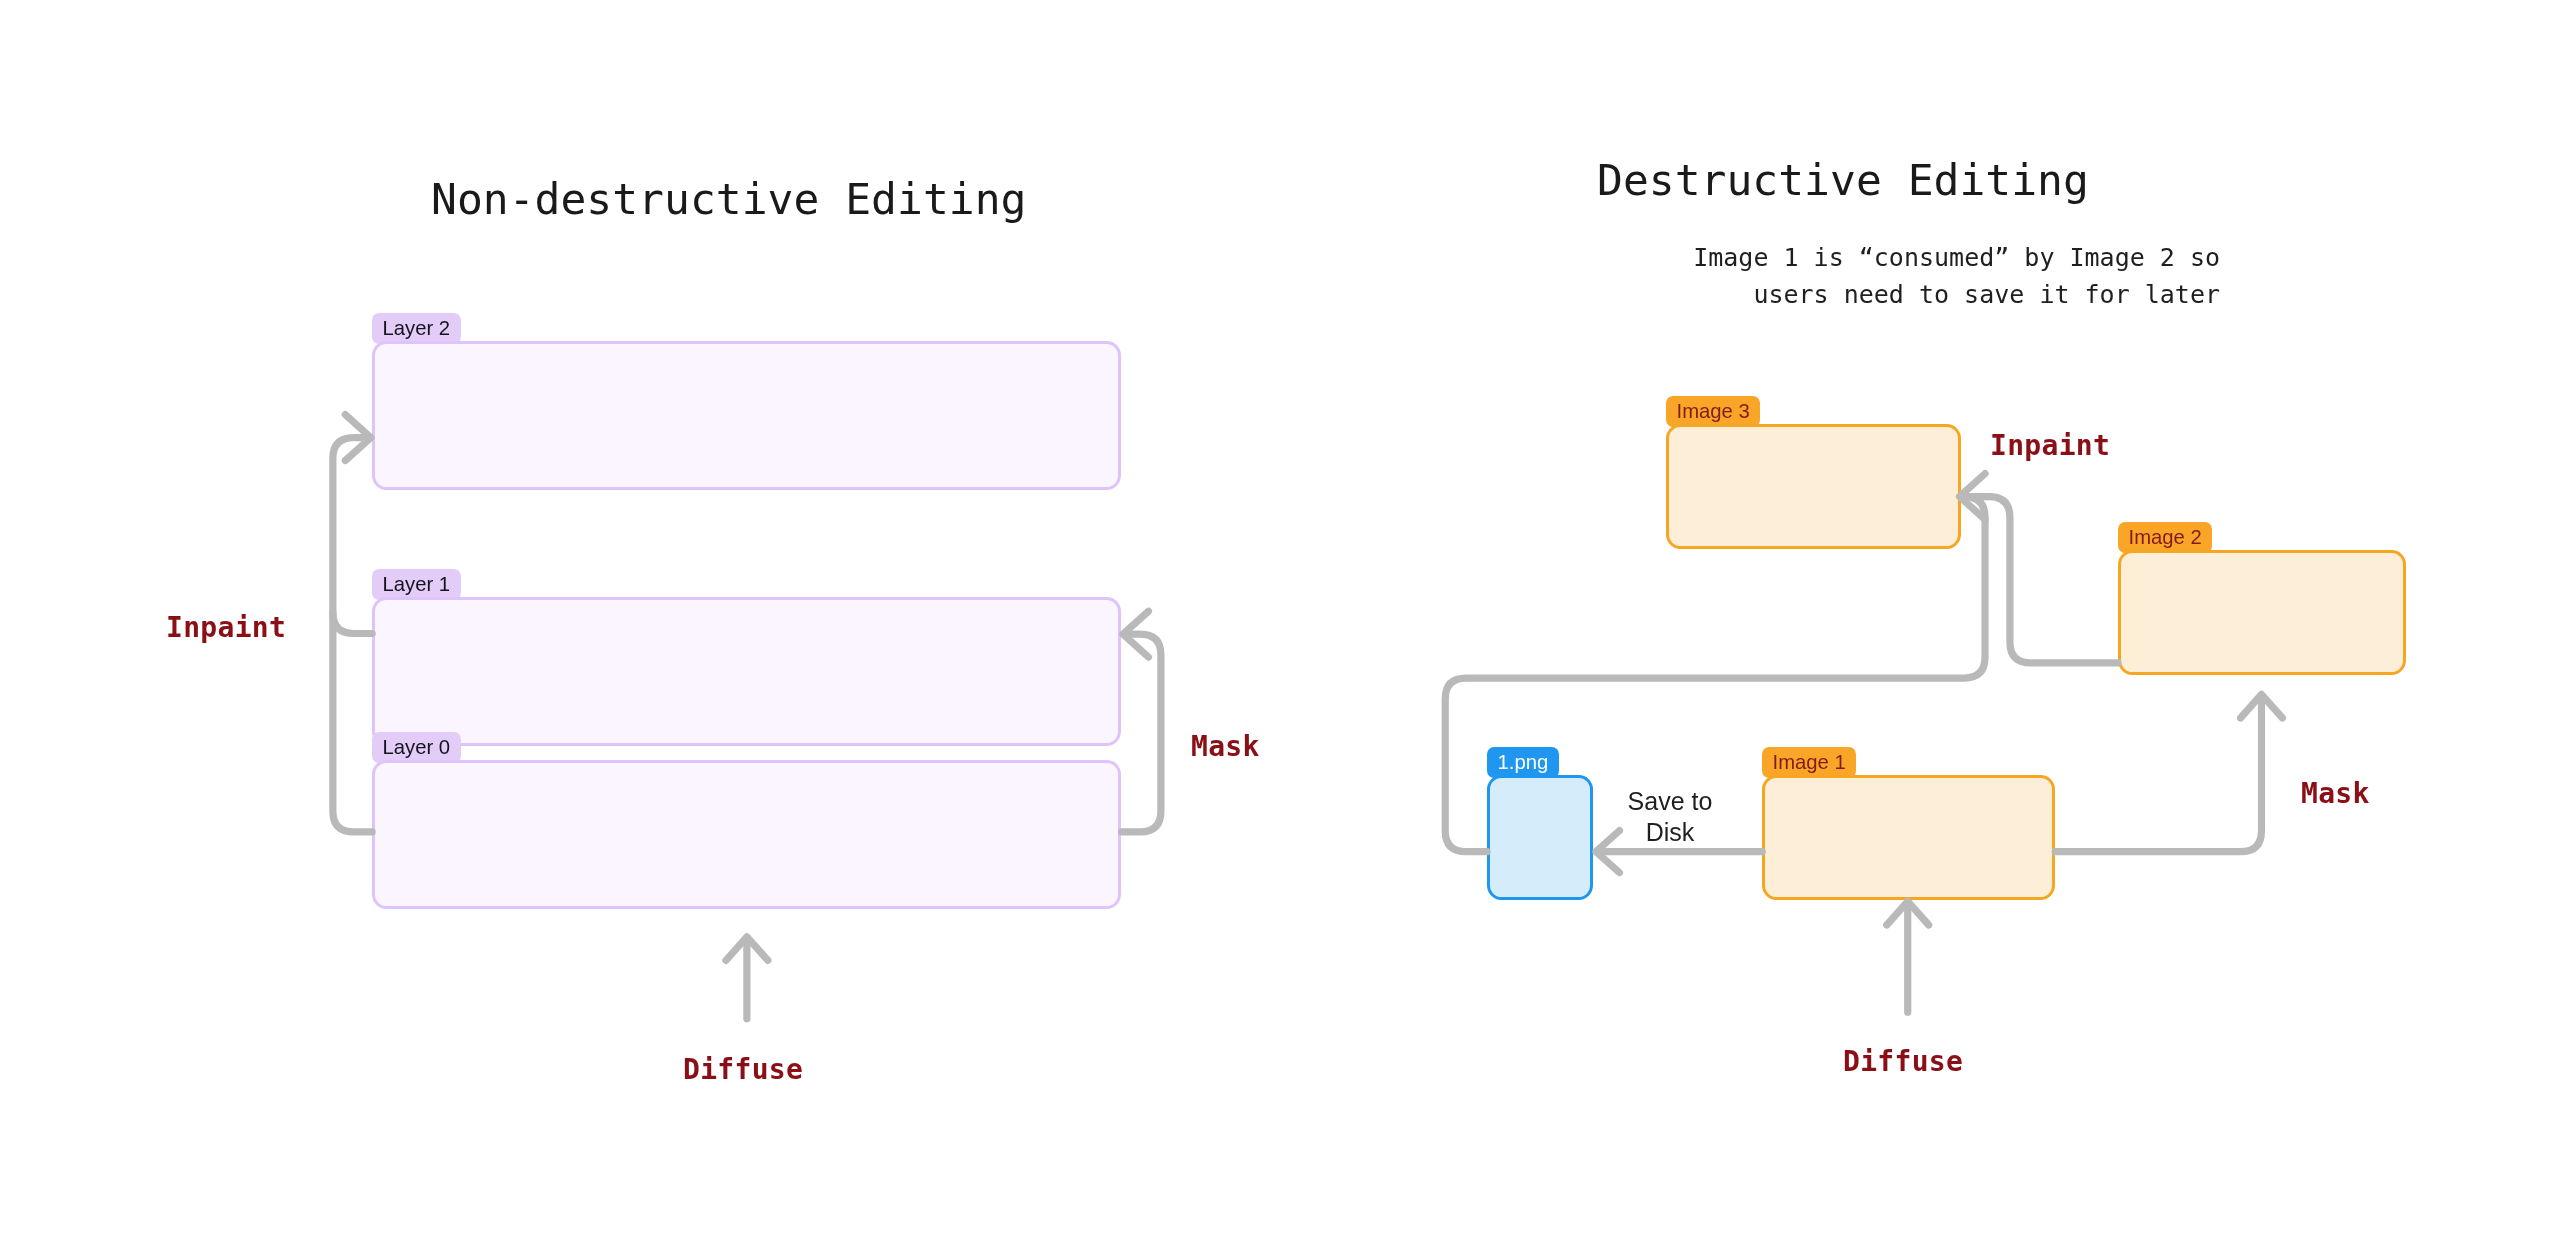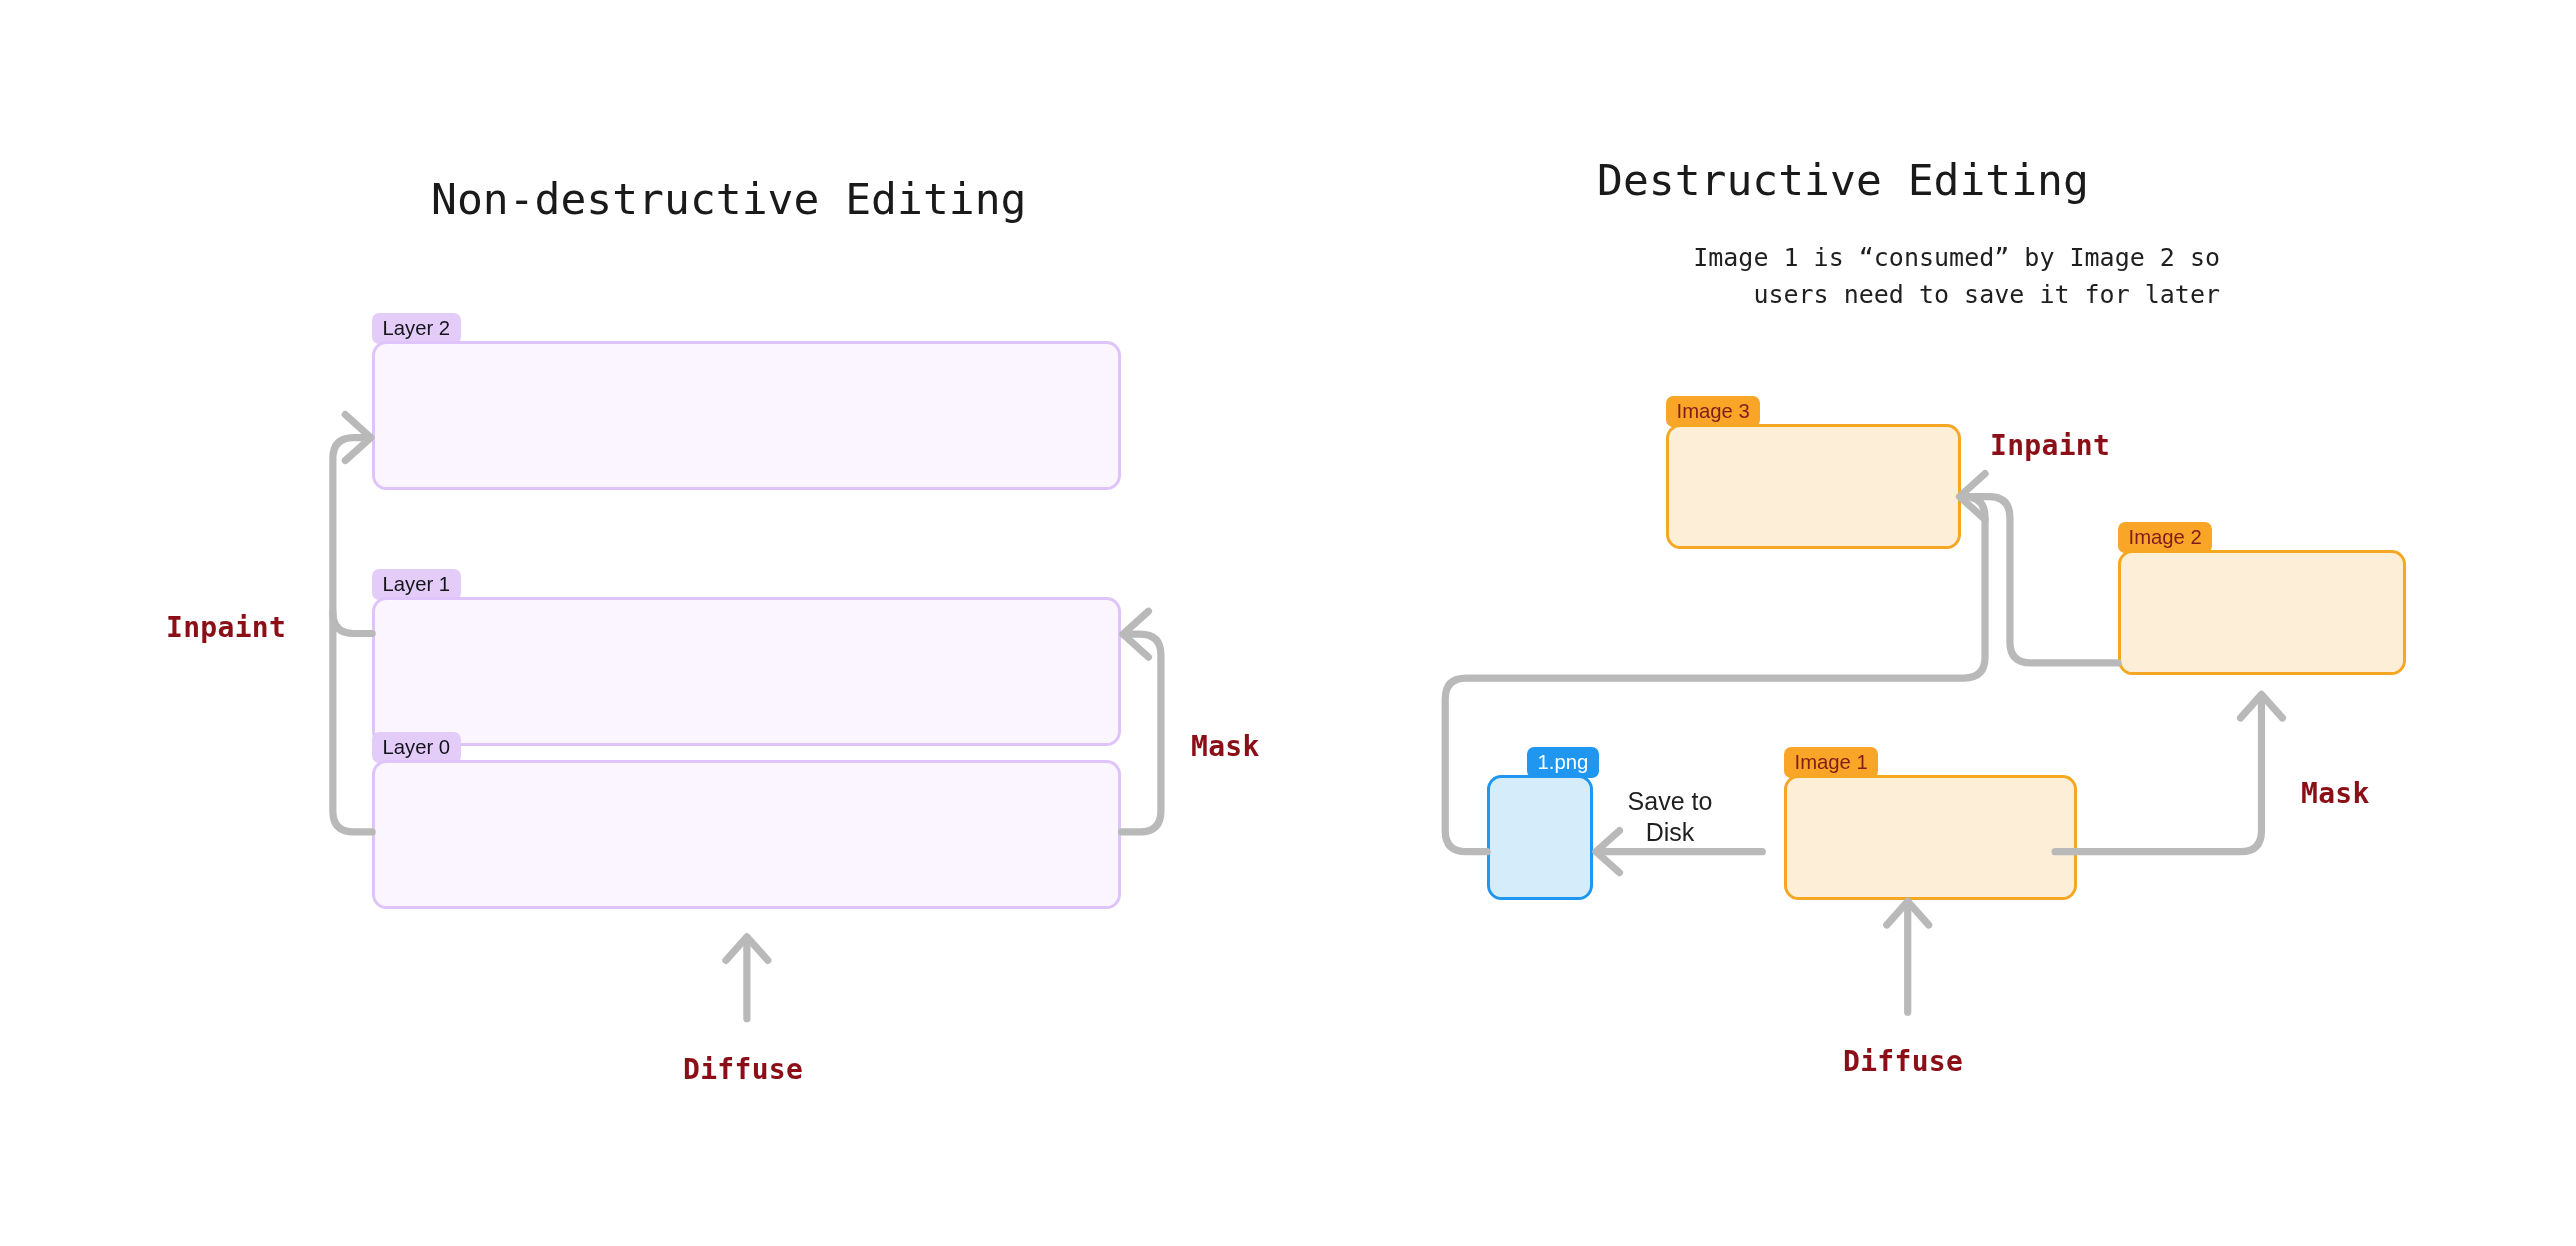--- a/index.html
+++ b/index.html
@@ -64,21 +64,21 @@
     border-radius: 14.4px;
     border-style: solid;
   }
   
   .v-layer .tag { background: #e4ccf9; color: #14141c; }
   .v-layer .body { background: #faf5ff; border-color: #dfc3fb; border-width: 3.3px; }
   
   .v-image .tag { background: #f9a527; color: #7f1d1d; }
   .v-image .body { background: #fdeed8; border-color: #f5a623; border-width: 3.9px; }
   
-  .v-file .tag { background: #1f97f0; color: #ffffff; margin-left: 40px; }
+  .v-file .tag { background: #1f97f0; color: #ffffff; }
   .v-file .body { background: #d5ecfb; border-color: #1f97f0; border-width: 3.9px; }
 
   
   .edge-label {
     position: absolute;
     font-family: "DejaVu Sans Mono", "Liberation Mono", monospace;
     font-weight: bold;
     font-size: 28px;
     color: #8a0f16;
     white-space: nowrap;
@@ -130,21 +130,21 @@
   <div class="tagbox v-image" style="left:1666px; top:396px; width:295px; height:153px;">
     <span class="tag">Image 3</span>
     <div class="body" style="width:295px; height:125px;"></div>
   </div>
 
   <div class="tagbox v-image" style="left:2118px; top:522px; width:268px; height:153px;">
     <span class="tag">Image 2</span>
     <div class="body" style="width:288px; height:125px;"></div>
   </div>
 
-  <div class="tagbox v-image" style="left:1762px; top:747px; width:351px; height:153px;margin-left:22px;">
+  <div class="tagbox v-image" style="left:1762px; top:747px; width:351px; height:153px;">
     <span class="tag">Image 1</span>
     <div class="body" style="width:293px; height:125px;"></div>
   </div>
 
   <div class="tagbox v-file" style="left:1487px; top:747px; width:106px; height:153px;">
     <span class="tag">1.png</span>
     <div class="body" style="width:106px; height:125px;"></div>
   </div>
 
   <div class="edge-label" style="left:1990px; top:429px;">Inpaint</div>

